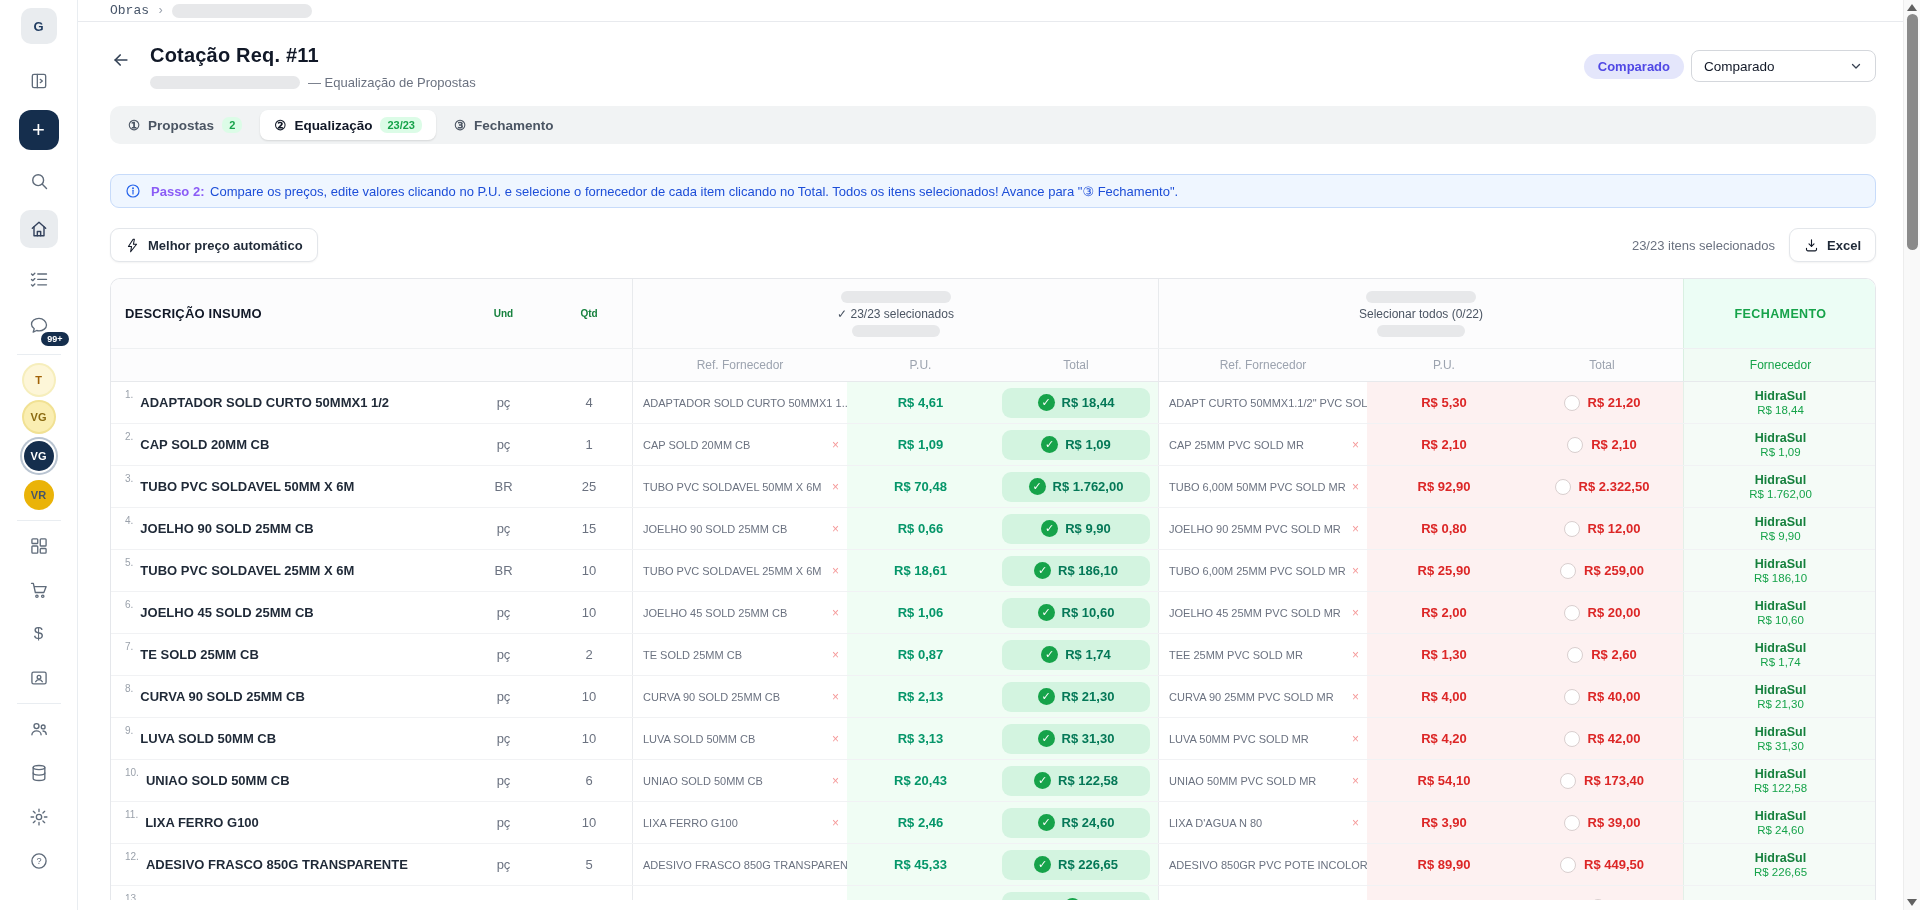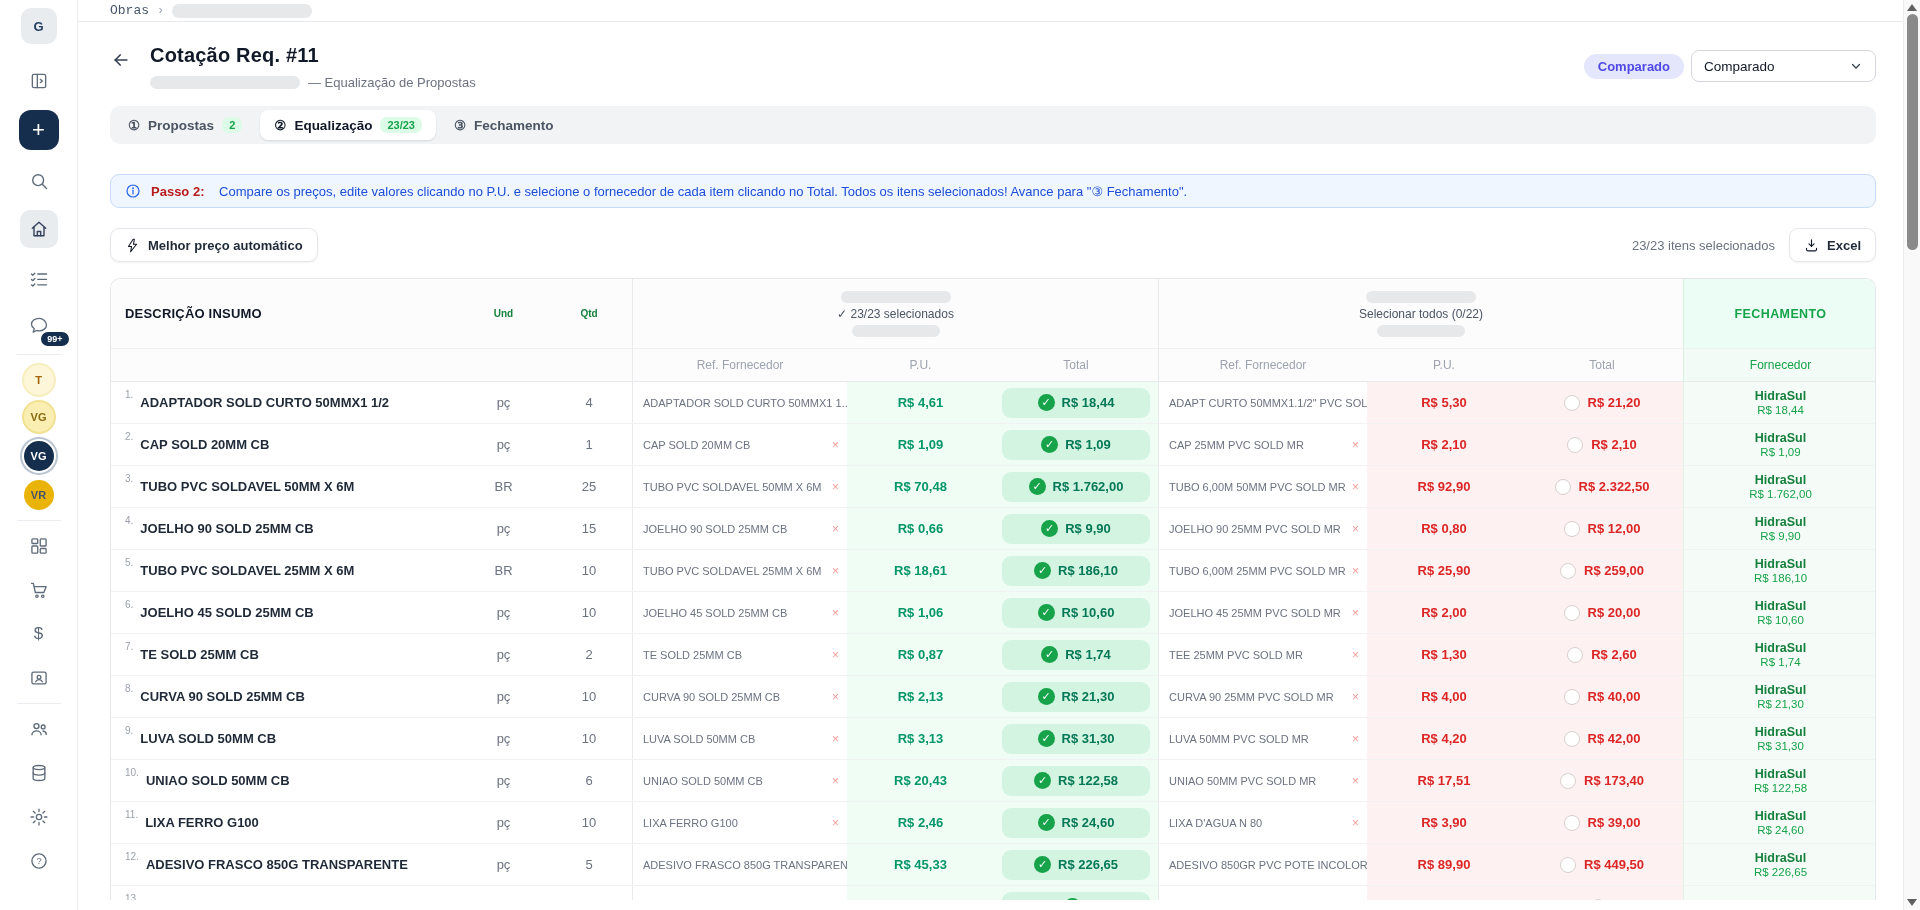--- a/index.html
+++ b/index.html
@@ -53,21 +53,21 @@
               display:flex; align-items:center; gap:4px; }
   .tab { display:flex; align-items:center; gap:8px; padding:0 14px; height:30px; border-radius:8px;
          font-size:13.5px; font-weight:bold; color:#4b5563; cursor:pointer; }
   .tab.active { background:#fff; color:#111827; box-shadow:0 1px 2px rgba(0,0,0,.12); }
   .tab-badge { background:#dcfce7; color:#16a34a; font-size:11px; font-weight:bold;
                padding:2px 7px; border-radius:7px; }
 
   .banner { margin-top:30px; background:#eff6ff; border:1px solid #c7dbfa; border-radius:9px;
             height:34px; display:flex; align-items:center; gap:10px; padding:0 14px;
             font-size:13px; color:#1d4ed8; }
-  .banner b { color:#b91c1c; margin-right:11px; }
+  .banner b { color:#8b5cf6; margin-right:2px; }
   .info-ic { color:#2563eb; display:flex; }
 
   .toolbar { margin-top:20px; display:flex; align-items:center; justify-content:space-between; }
   .btn { background:#fff; border:1px solid #e3e6ea; border-radius:9px; height:34px;
          display:inline-flex; align-items:center; gap:8px; padding:0 14px; font-size:13px;
          color:#1f2937; font-weight:bold; cursor:pointer; box-shadow:0 1px 2px rgba(0,0,0,.05); }
   .toolbar-right { display:flex; align-items:center; gap:14px; }
   .sel-info { font-size:13px; color:#6b7280; font-weight:normal; }
 
   
@@ -663,21 +663,21 @@
     <div class="c-tot1">
       <span class="tot-pill">
         <span class="chk">✓</span>
         <span class="tot1-val">R$ 122,58</span>
       </span>
     </div>
     <div class="c-ref g2">
       <span>UNIAO 50MM PVC SOLD MR</span>
       <span class="x-mark x2">×</span>
     </div>
-    <div class="c-pu2">R$ 17,51</div>
+    <div class="c-pu2">R$ 54,10</div>
     <div class="c-tot2">
       <span class="radio"></span>
       <span class="tot2-val">R$ 173,40</span>
     </div>
     <div class="c-fech">
       <span class="fech-name">HidraSul</span>
       <span class="fech-val">R$ 122,58</span>
     </div>
   </div>
             <div class="cols tr">

